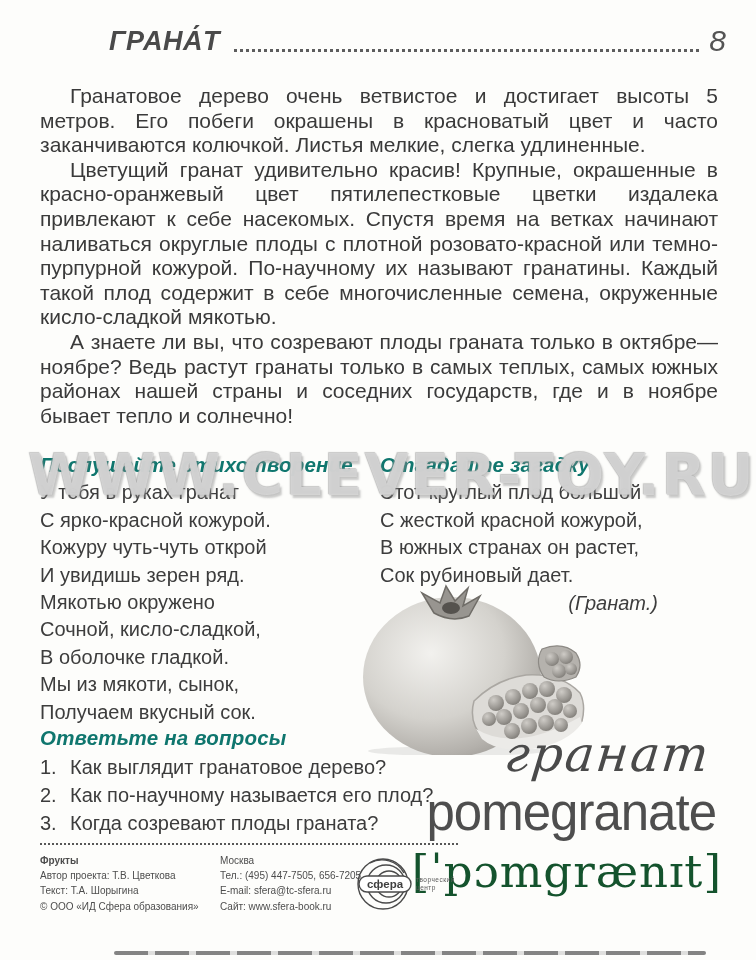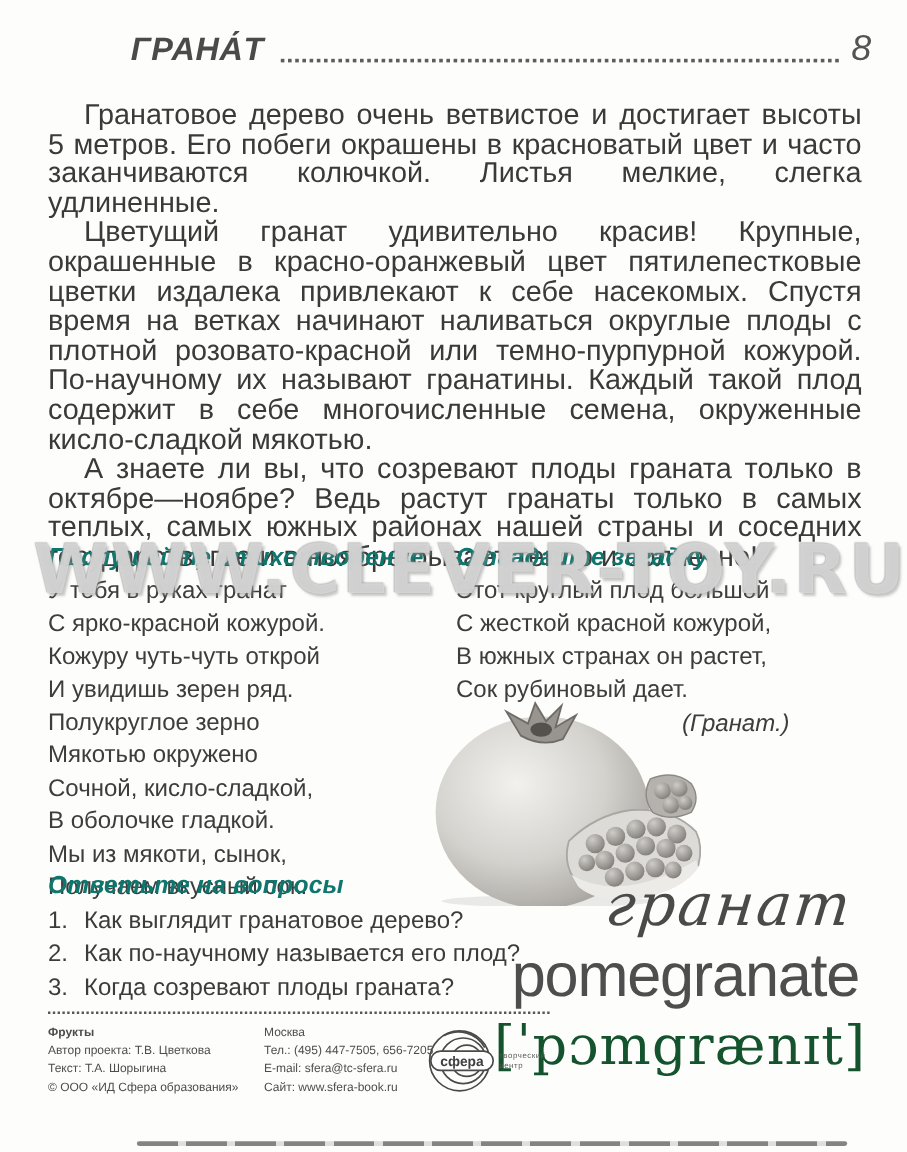--- a/index.html
+++ b/index.html
@@ -12,21 +12,21 @@
   .header{position:absolute;left:66px;top:26px;width:660px;display:flex;align-items:flex-end;}
   .title{
     font-family:"Liberation Sans",sans-serif;font-weight:bold;font-style:italic;
     font-size:27px;letter-spacing:.5px;color:#4a4a4a;white-space:nowrap;margin-left:43px;
   }
   .leader{flex:1;margin:0 10px 5px 14px;border-bottom:3.5px dotted #5d5d5d;height:1px;}
   .page-num{font-style:italic;font-size:30px;color:#545454;line-height:1;padding-bottom:1px;}
   
   .bodytext{
     position:absolute;left:40px;top:84px;width:678px;
-    font-size:24px;line-height:24.6px;text-align:justify;color:#3a3a3a;
+    font-size:21px;line-height:24.6px;text-align:justify;color:#3a3a3a;
   }
   .bodytext p{margin:0;text-indent:30px;}
   
   .col{position:absolute;top:451px;font-size:20px;line-height:27.4px;color:#3d3d3d;}
   .col-left{left:40px;width:350px;}
   .col-right{left:380px;width:330px;}
   .sec-head{
     font-weight:bold;font-style:italic;font-size:20.5px;color:#0f766e;
     margin:0 0 1px 0;letter-spacing:.2px;
   }
@@ -93,21 +93,20 @@
   </div>
 
   <div class="watermark">WWW.CLEVER-TOY.RU</div>
 
   <div class="col col-left">
     <div class="sec-head">Послушайте стихотворение</div>
     <div class="pline">У тебя в руках гранат</div>
     <div class="pline">С ярко-красной кожурой.</div>
     <div class="pline">Кожуру чуть-чуть открой</div>
     <div class="pline">И увидишь зерен ряд.</div>
-    <div class="pline">Полукруглое зерно</div>
     <div class="pline">Мякотью окружено</div>
     <div class="pline">Сочной, кисло-сладкой,</div>
     <div class="pline">В оболочке гладкой.</div>
     <div class="pline">Мы из мякоти, сынок,</div>
     <div class="pline">Получаем вкусный сок.</div>
   </div>
 
   <div class="col col-right">
     <div class="sec-head">Отгадайте загадку</div>
     <div class="pline">Этот круглый плод большой</div>

